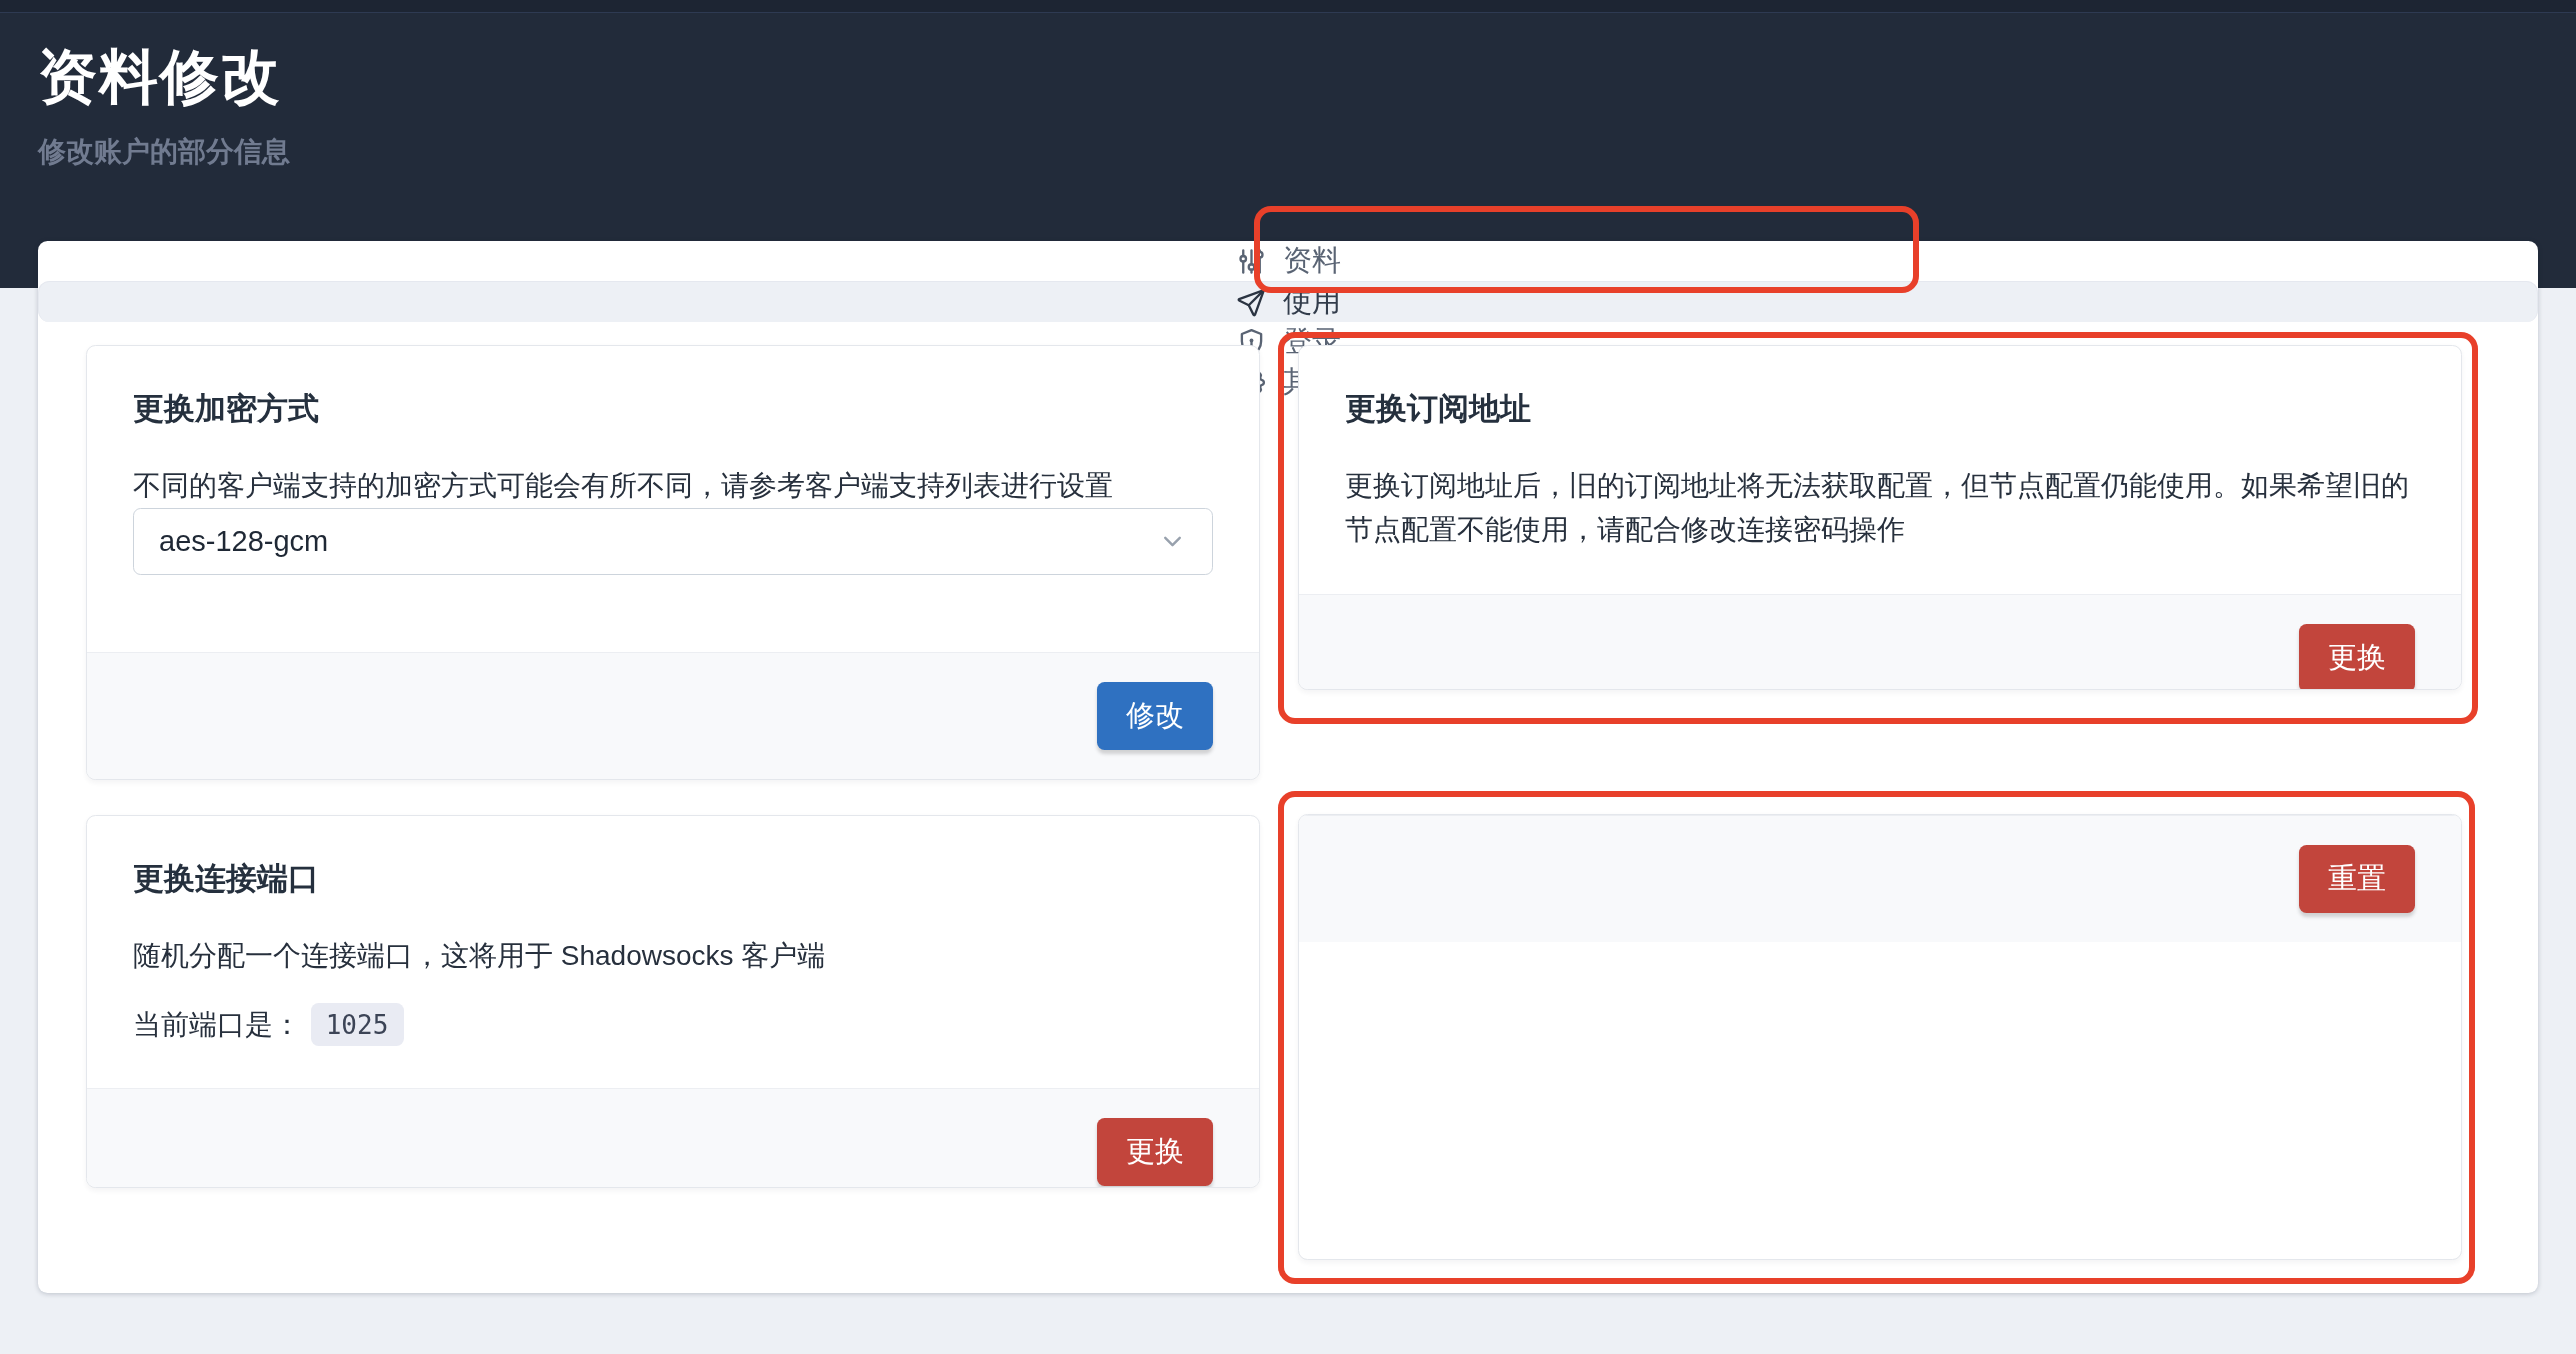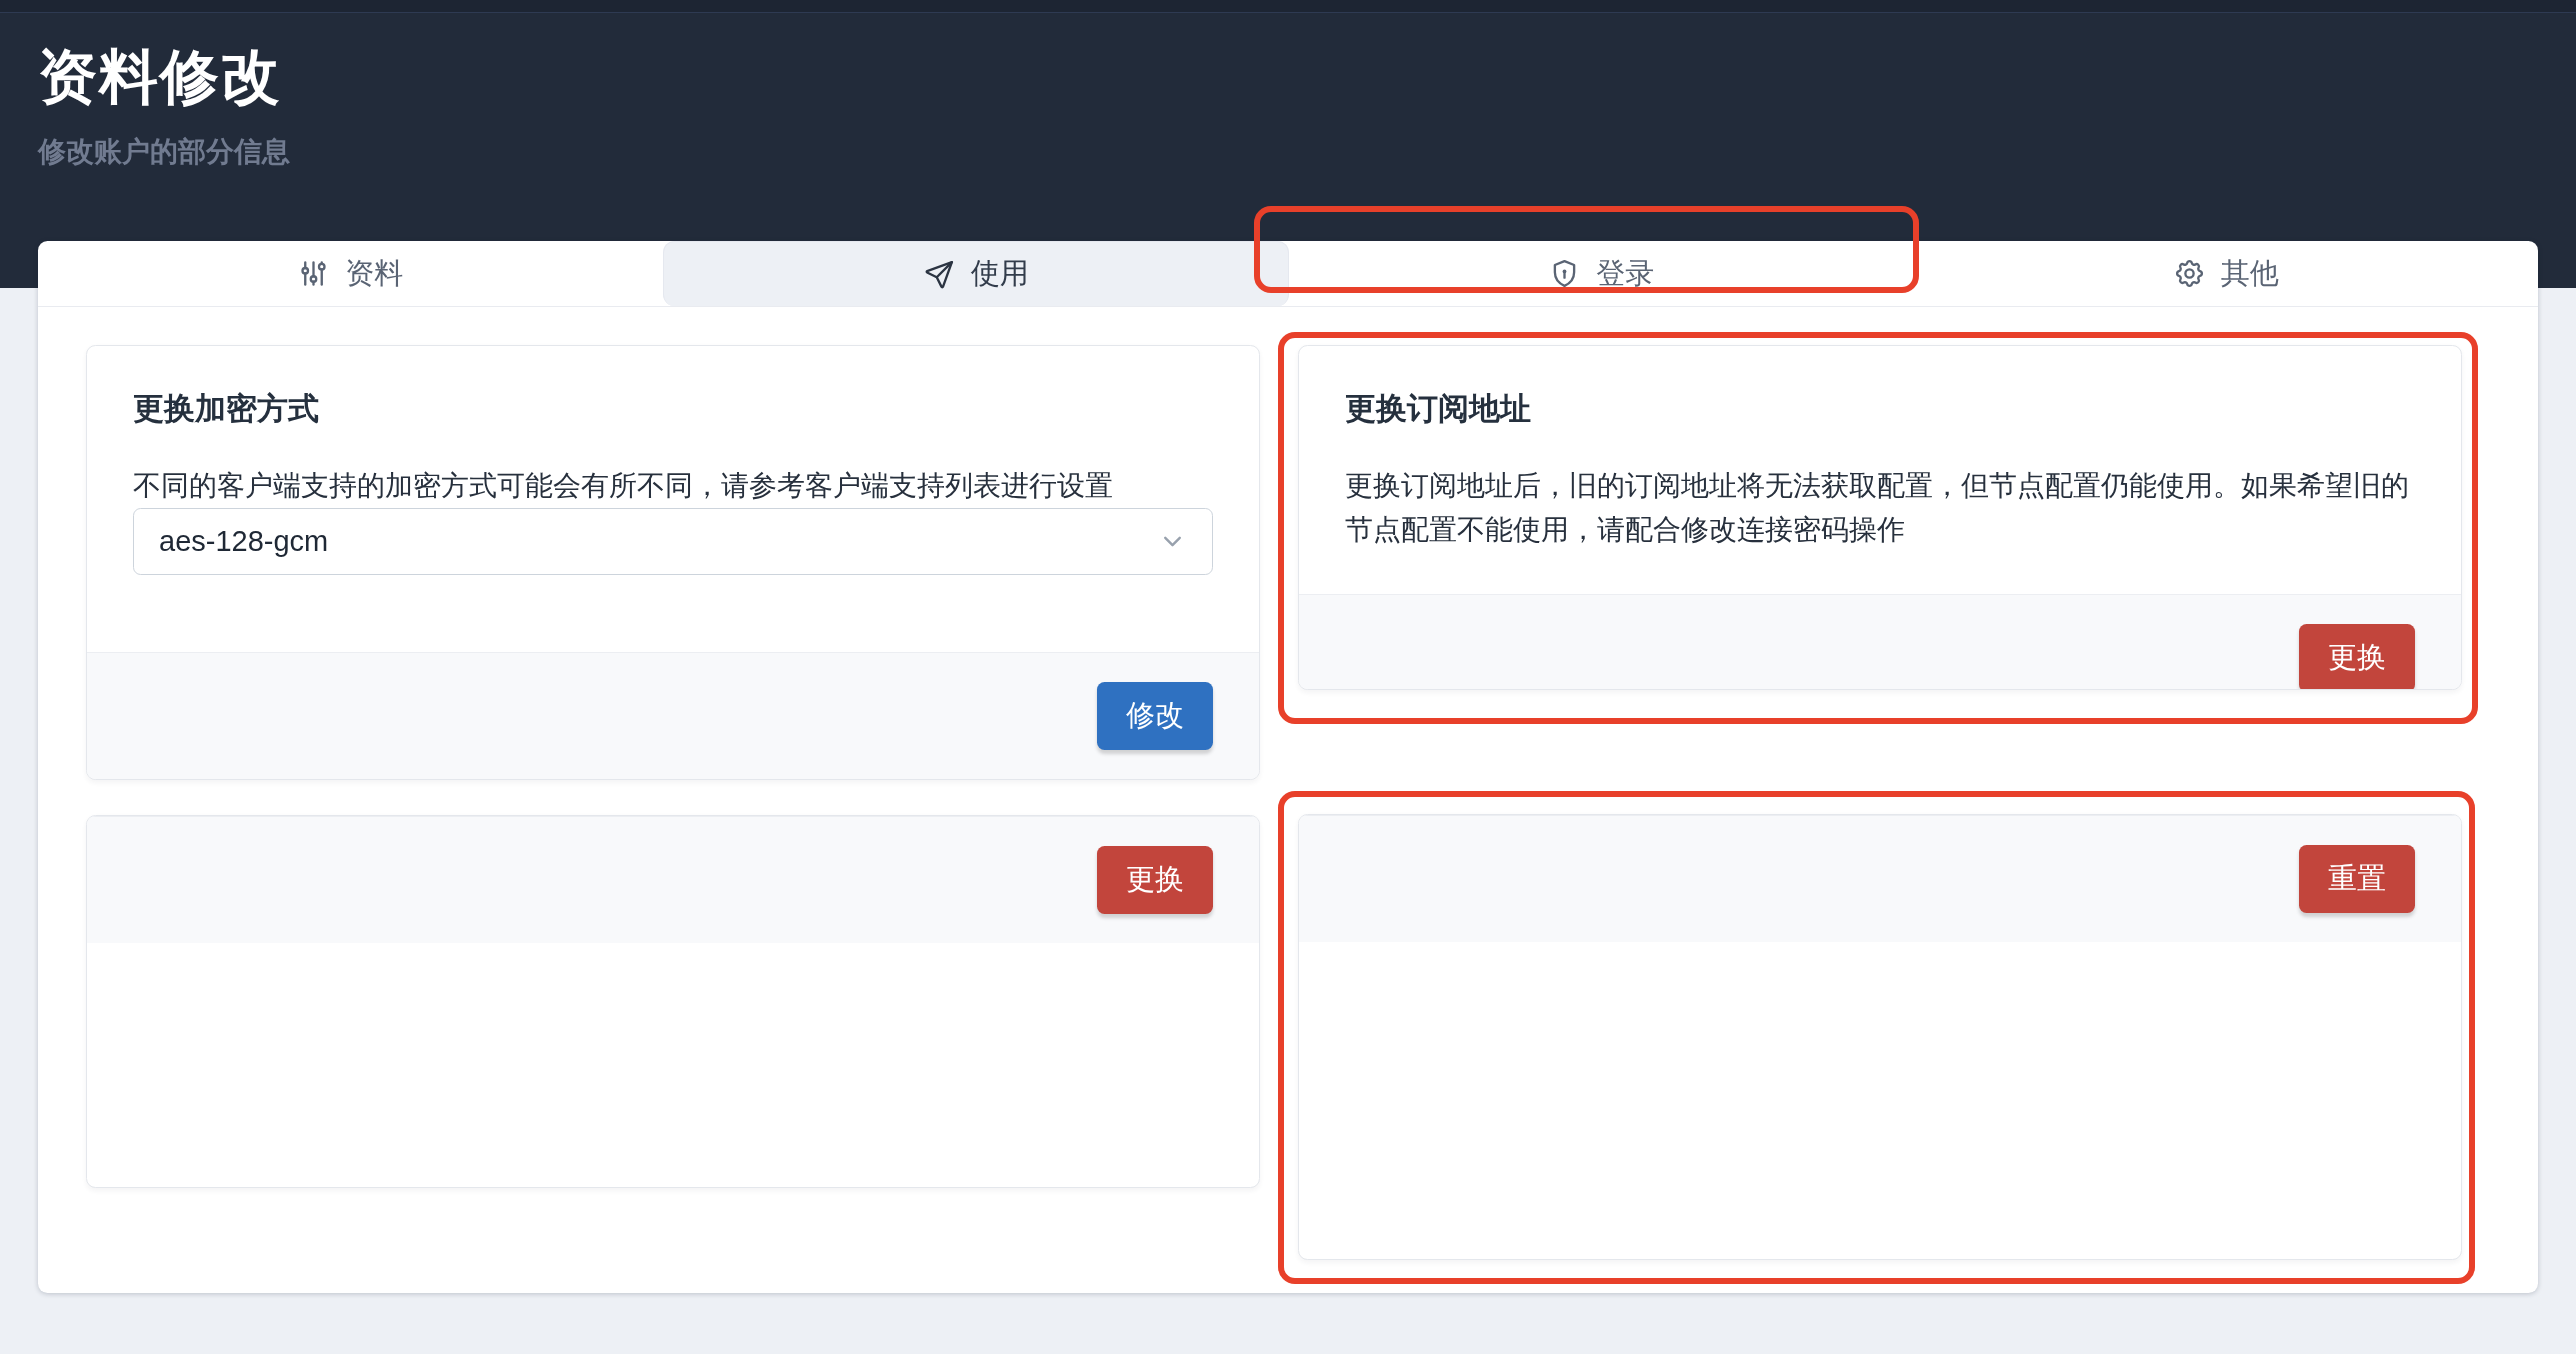--- a/index.html
+++ b/index.html
@@ -30,21 +30,21 @@
   }
   
   .sheet {
     position:absolute; left:38px; top:241px; width:2500px; height:1052px;
     background:#ffffff; border-radius:9.5px;
     box-shadow:0 1px 4.8px rgba(20,30,55,.22);
   }
   
   .tabs {
     position:absolute; left:0; top:0; width:100%; height:66px;
-    display:flex; border-bottom:1.9px solid #e9ebf0;
+    display:flex; border-bottom:1.9px solid #e9ebf0;flex-direction:column;
   }
   .tab {
     flex:1 1 0; display:flex; align-items:center; justify-content:center;
     gap:15.2px; font-size:29px; color:#5a6474; cursor:pointer;
   }
   .tab svg { width:33px; height:33px; stroke:#5a6474; fill:none;
              stroke-width:1.7; stroke-linecap:round; stroke-linejoin:round; }
   .tab.active {
     background:#edf0f5; border:1.9px solid #e5e8ef; border-bottom:none;
     border-radius:11.4px; color:#323c4b;
@@ -198,20 +198,28 @@
             <path d="M6 9l6 6 6-6"></path>
           </svg>
       </div>
     </div>
     <div class="card-footer">
       <button class="btn btn-primary">修改</button>
     </div>
   </div>
 
   <div class="card" id="card-port">
+    <div class="card-body">
+      <div class="card-title">更换连接端口</div>
+      <div class="card-desc">随机分配一个连接端口，这将用于 Shadowsocks 客户端</div>
+      <div class="info-row">
+        <span>当前端口是：</span>
+        <span class="chip">1025</span>
+      </div>
+    </div>
     <div class="card-footer">
       <button class="btn btn-danger">更换</button>
     </div>
   </div>
 
   <div class="card" id="card-subscribe">
     <div class="card-body">
       <div class="card-title">更换订阅地址</div>
       <div class="card-desc">更换订阅地址后，旧的订阅地址将无法获取配置，但节点配置仍能使用。如果希望旧的节点配置不能使用，请配合修改连接密码操作</div>
     </div>

